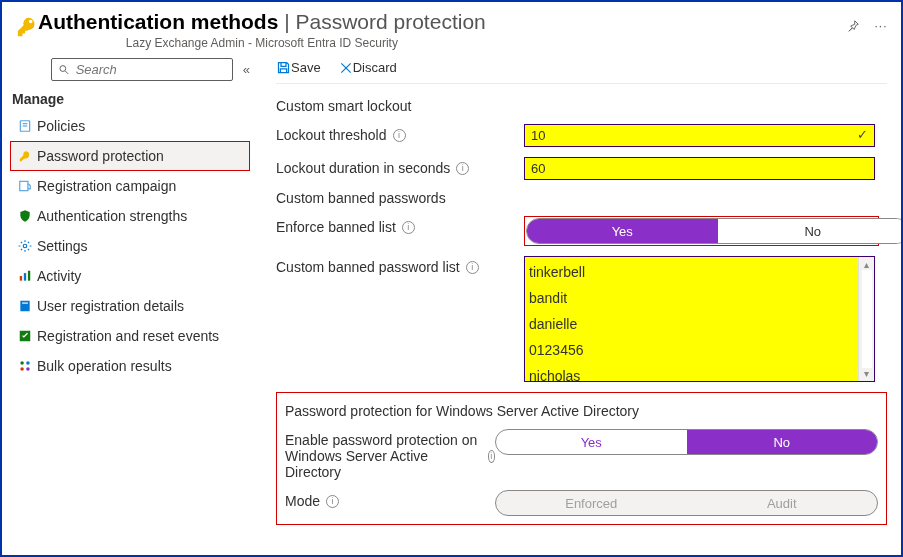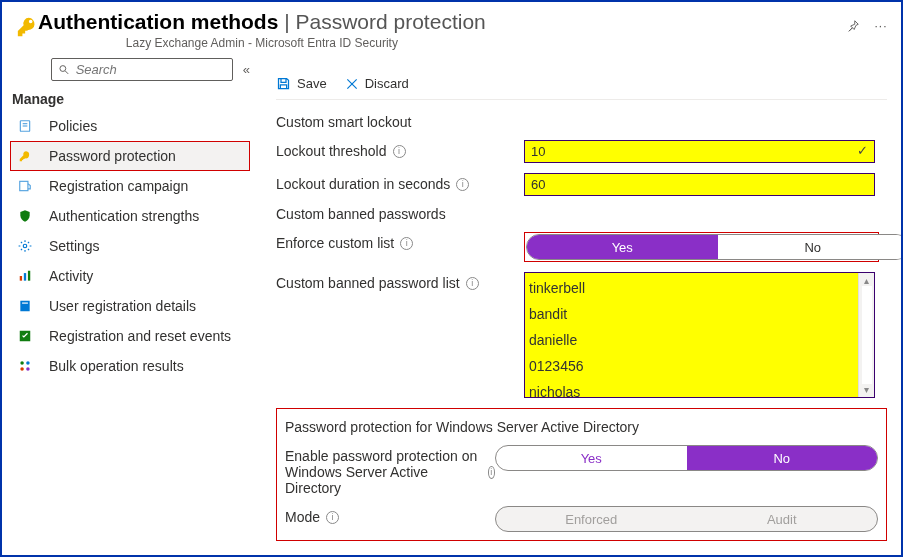--- a/index.html
+++ b/index.html
@@ -52,21 +52,21 @@
     display:flex; align-items:center;
     padding:3px 6px;
     font-style: italic;
     color:#605e5c;
     gap:6px;
   }
   .search-box input { border:none; outline:none; font-size:13px; font-style:italic; color:#323130; width:100%; background:transparent;}
   .collapse { color:#605e5c; cursor:pointer; font-size:13px;}
   .sec-head { font-weight:600; font-size:14px; margin:8px 0 4px 2px;}
   .nav-item {
-    display:flex; align-items:center; gap:16px;
+    display:flex; align-items:center; gap:4px;
     padding:6px 6px;
     cursor:pointer;
     font-size:14px;
     color:#323130;
     border:1px solid transparent;
   }
   .nav-item .ico { width:16px; display:flex; justify-content:center; }
   .nav-item.selected {
     background:#f3f2f1;
     border:1px solid #d00000;
@@ -77,21 +77,21 @@
     flex:1;
     padding: 0 14px 8px 18px;
     overflow:auto;
   }
   .cmdbar {
     display:flex; gap:18px; align-items:center;
     padding:6px 0 8px 0;
     border-bottom:1px solid #edebe9;
     margin-bottom:14px;
   }
-  .cmd { display:flex; align-items:center; gap:6px; cursor:pointer; color:#323130;margin-top:16px;}
+  .cmd { display:flex; align-items:center; cursor:pointer; color:#323130;}
   .cmd .ci { color:#0078d4; font-size:15px; }
   .cmd .cix { color:#0078d4; font-weight:600; }
 
   .section-title { font-size:14px; color:#323130; margin:6px 0 10px 0; }
   .row { display:flex; align-items:flex-start; margin-bottom:10px; }
   .row .label { width:248px; padding-top:3px; font-size:14px; color:#323130; display:flex; align-items:center; gap:6px;}
   .info-ico {
     width:13px;height:13px;border:1px solid #888;border-radius:50%;
     display:inline-flex;align-items:center;justify-content:center;
     font-size:9px;color:#888;
@@ -314,21 +314,21 @@
           <span class="info-ico">i</span>
         </div>
       <div class="control">
           <div class="yel-input">60</div>
         </div>
     </div>
 
     <div class="section-title">Custom banned passwords</div>
     <div class="row">
       <div class="label">
-          <span>Enforce custom list</span>
+          <span>Enforce banned list</span>
           <span class="info-ico">i</span>
         </div>
       <div class="control">
         <div class="redbox" style="width:355px">
           <div class="toggle-pill">
             <div class="opt on">Yes</div>
             <div class="opt off">No</div>
           </div>
         </div>
       </div>

